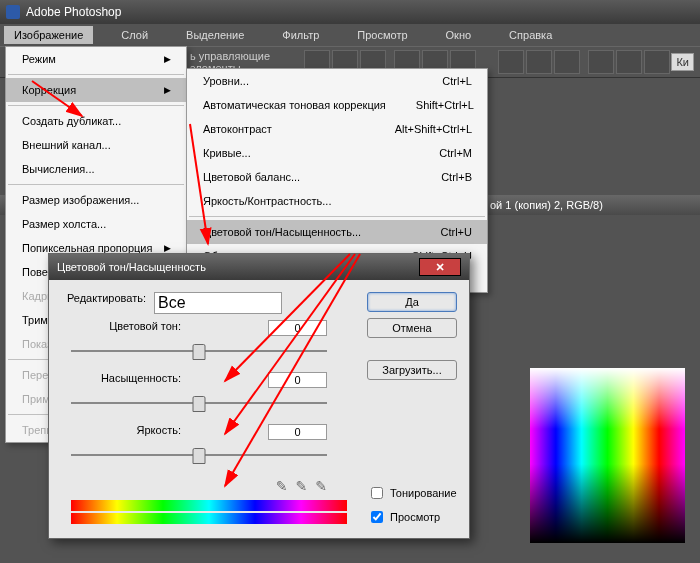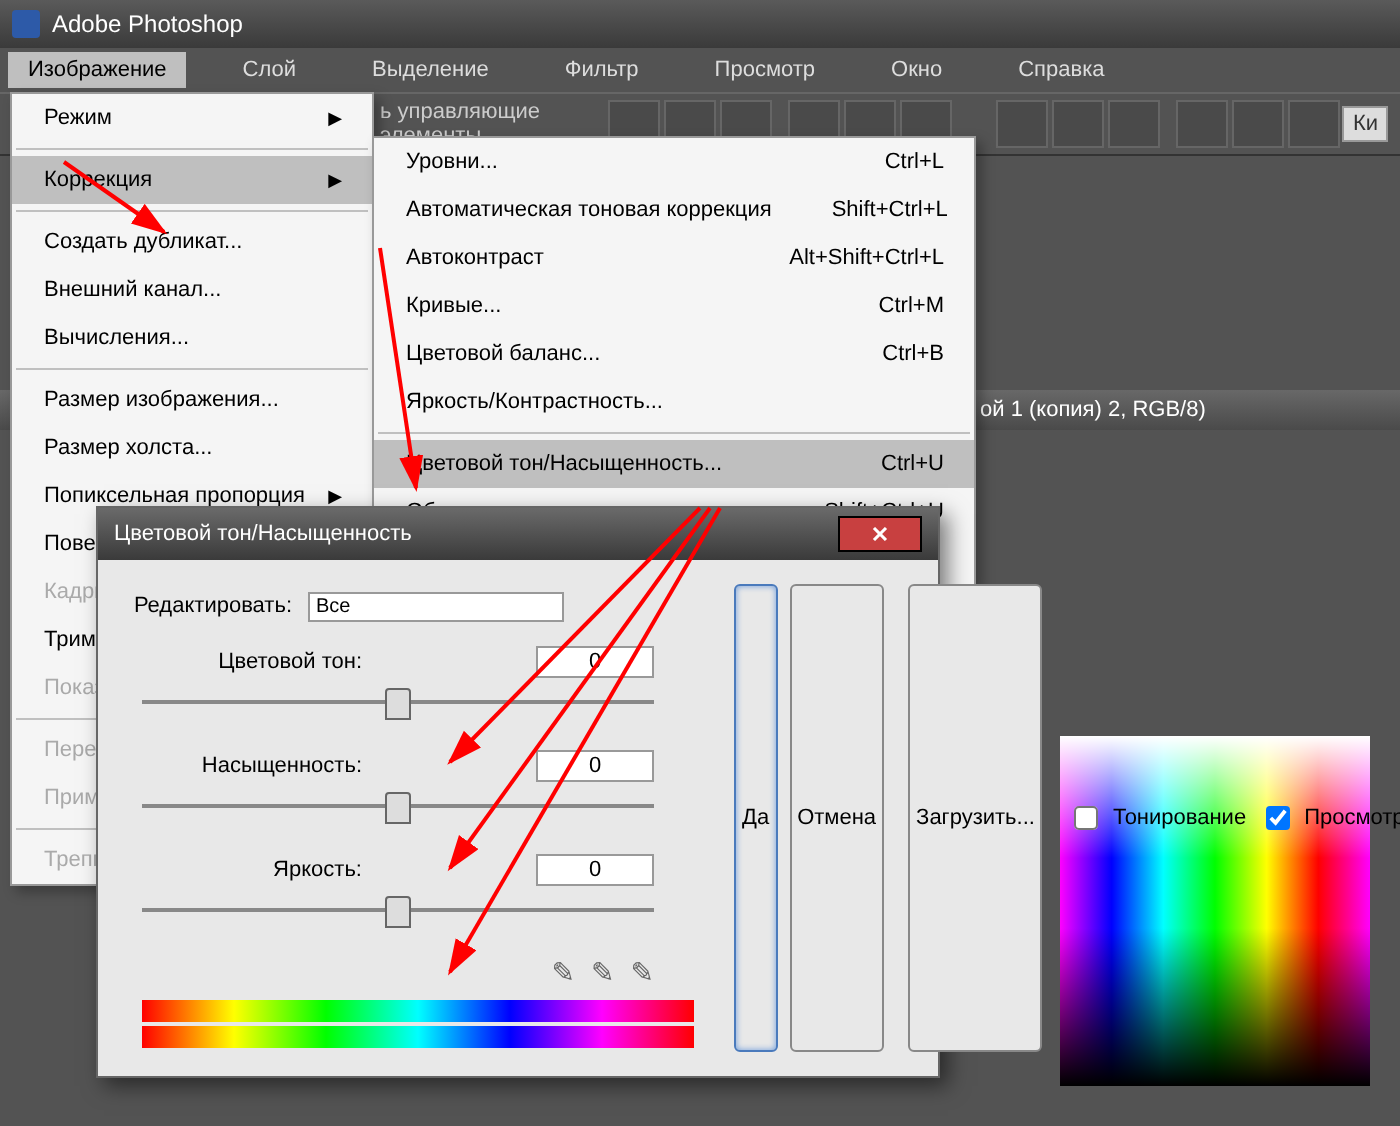--- a/index.html
+++ b/index.html
@@ -21,28 +21,28 @@
 .canvas-head{position:absolute;top:195px;left:0;right:0;height:20px;background:linear-gradient(#686868,#4a4a4a);color:#fff;padding-left:490px;display:flex;align-items:center;font-size:11px}
 .rainbow{position:absolute;right:15px;bottom:20px;width:155px;height:175px;background:#000}
 .rainbow .grad{position:absolute;inset:0;background:linear-gradient(90deg,#f0f,#00f,#0ff,#0f0,#ff0,#f00,#f0f)}
 .rainbow .top{position:absolute;top:0;left:0;right:0;height:35%;background:linear-gradient(#fff,transparent)}
 .rainbow .bot{position:absolute;bottom:0;left:0;right:0;height:45%;background:linear-gradient(transparent,#000)}
 .dialog{position:absolute;left:48px;top:253px;width:420px;background:#e8e8e8;border:1px solid #666;box-shadow:4px 4px 10px rgba(0,0,0,.5);z-index:20}
 .dialog .dtitle{background:linear-gradient(#6a6a6a,#3a3a3a);color:#fff;padding:4px 8px;display:flex;justify-content:space-between;align-items:center}
 .dialog .close{background:#c84040;color:#fff;width:40px;height:16px;display:flex;align-items:center;justify-content:center;border:1px solid #000;font-weight:bold}
 .dialog .body{padding:12px;display:flex;gap:10px}
 .sliders{flex:1}
-.row{display:flex;align-items:center;margin-bottom:0;height:22px}
+.row{display:flex;align-items:flex-start;margin-bottom:0;height:22px}
 .row label{width:120px;text-align:right;padding-right:8px}
-.row input[type=text]{width:120px;border:1px solid #999;padding:1px 3px;font-size:10px}
+.row input[type=text]{width:120px;border:1px solid #999;padding:1px 3px;font-size:16px}
 .numbox{width:55px;text-align:center;border:1px solid #999;padding:1px;font-size:11px;margin-left:auto;margin-right:30px}
 .slider{height:22px;position:relative;margin-bottom:8px;margin-left:10px;margin-right:30px}
 .track{position:absolute;top:8px;left:0;right:0;height:2px;background:#888}
 .thumb{position:absolute;top:2px;left:50%;transform:translateX(-50%);width:11px;height:14px;background:#ddd;border:1px solid #666;border-radius:2px 2px 0 0}
-.btns{width:90px;display:flex;flex-direction:row;gap:6px}
+.btns{width:90px;display:flex;flex-direction:column;gap:6px}
 .btns button{padding:3px;font-size:11px;border:1px solid #888;background:#e8e8e8;border-radius:3px}
 .btns button.primary{border:1px solid #4a7abc;box-shadow:0 0 3px #6a9adc inset}
 .cb{display:flex;align-items:center;gap:4px;font-size:11px;margin-top:0}
 .cb input{width:12px;height:12px}
 .grad-bar{height:11px;margin:2px 10px;background:linear-gradient(90deg,#f00,#ff0,#0f0,#0ff,#00f,#f0f,#f00)}
 .eyedrop{display:flex;justify-content:flex-end;gap:8px;margin:10px 30px 6px 0}
 .eyedrop span{font-size:14px;color:#666}
 .red-arrow{position:absolute;pointer-events:none;z-index:30}
 </style>
 </head>

